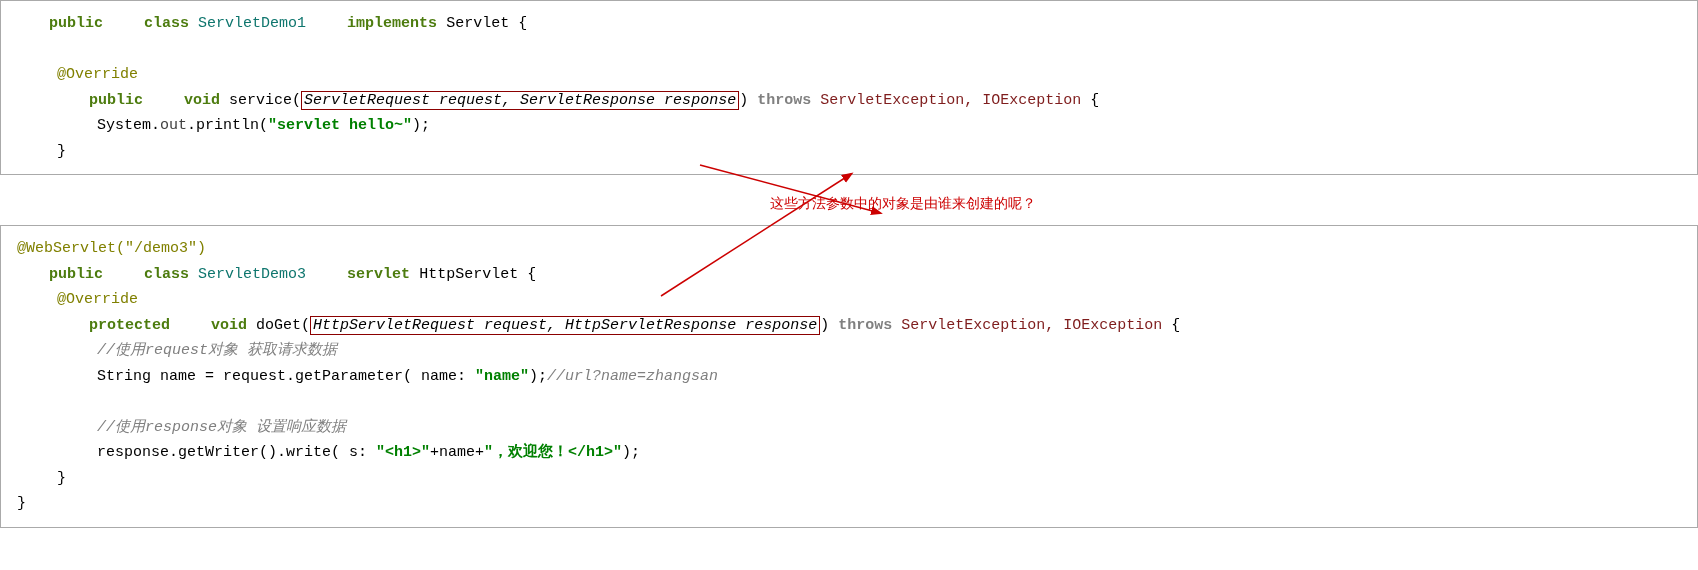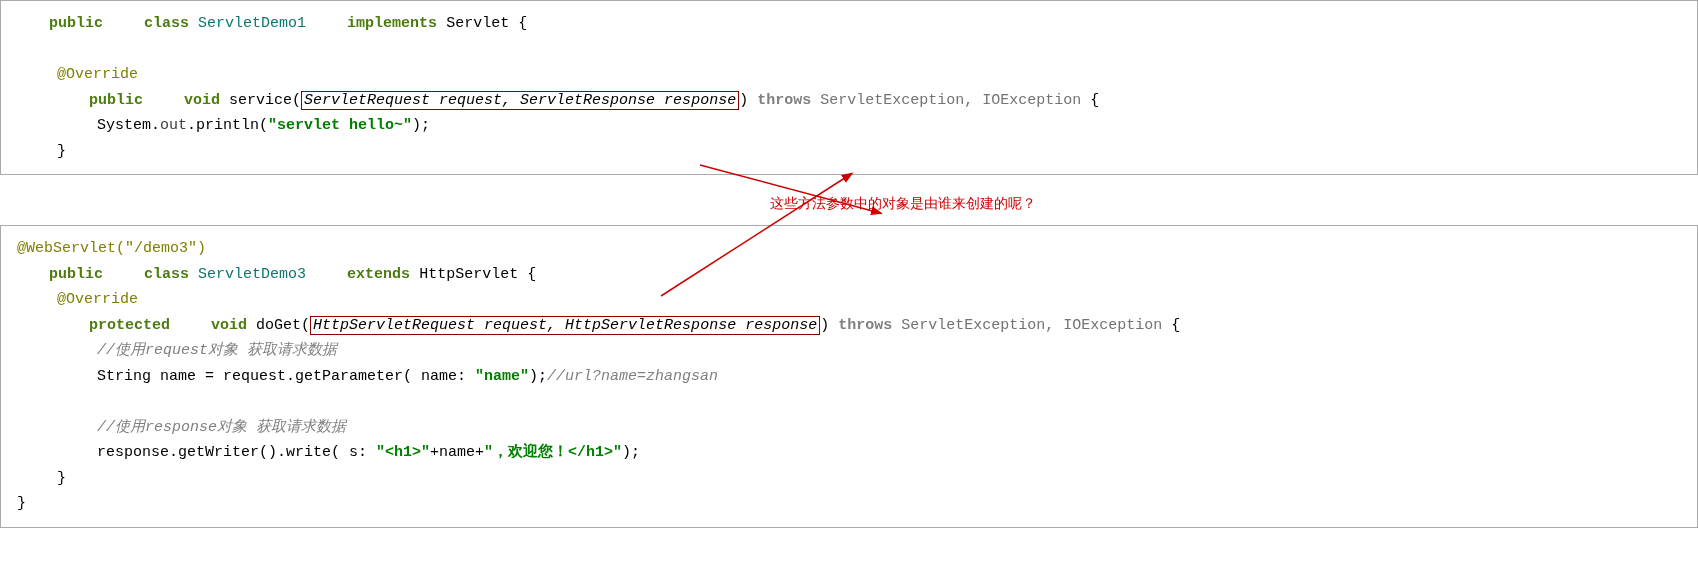--- a/index.html
+++ b/index.html
@@ -25,21 +25,21 @@
     .line {
       line-height: 1.7;
       white-space: pre;
     }
     .kw { color: #4d7c0f; font-weight: bold; margin-left: 32px; }
     .cls { color: #0f766e; font-weight: normal; }
     .annotation { color: #808000; }
     .string { color: #008000; font-weight: bold; }
     .comment { color: #808080; font-style: italic; text-align: right; }
     .throws-kw { color: #808080; font-weight: bold; }
-    .throws-cls { color: #737373; }
+    .throws-cls { color: #7f1d1d; }
     .param-box {
       display: inline;
       border: 1px solid #8B0000;
       padding: 0 2px;
       font-style: italic;
     }
     .wrapper {
       position: relative;
       width: 1698px;
     }
@@ -79,24 +79,24 @@
     <svg style="position:absolute;top:0;left:0;width:100%;height:100%;overflow:visible;pointer-events:none;z-index:10;">
 
       <line x1="660" y1="70" x2="850" y2="-52" stroke="#CC0000" stroke-width="1.5" marker-end="url(#arrowhead2)"></line>
       <defs>
         <marker id="arrowhead2" markerWidth="8" markerHeight="8" refX="6" refY="3" orient="auto">
           <path d="M0,0 L0,6 L8,3 z" fill="#CC0000"></path>
         </marker>
       </defs>
     </svg>
     <div class="line"><span class="annotation">@WebServlet("/demo3")</span></div>
-    <div class="line"><span class="kw">public</span> <span class="kw">class</span> <span class="cls">ServletDemo3</span> <span class="kw">extends</span> HttpServlet {</div>
+    <div class="line"><span class="kw">public</span> <span class="kw">class</span> <span class="cls">ServletDemo3</span> <span class="kw">servlet</span> HttpServlet {</div>
     <div class="line"><span class="indent1"></span><span class="annotation">@Override</span></div>
     <div class="line"><span class="indent1"></span><span class="kw">protected</span> <span class="kw">void</span> doGet(<span class="param-box">HttpServletRequest request, HttpServletResponse response</span>) <span class="throws-kw">throws</span> <span class="throws-cls">ServletException, IOException</span> {</div>
     <div class="line"><span class="indent2"></span><span class="comment">//使用request对象 获取请求数据</span></div>
     <div class="line"><span class="indent2"></span>String name = request.getParameter( name: <span class="string">"name"</span>);<span class="comment">//url?name=zhangsan</span></div>
     <div class="line">&nbsp;</div>
-    <div class="line"><span class="indent2"></span><span class="comment">//使用response对象 获取请求数据</span></div>
+    <div class="line"><span class="indent2"></span><span class="comment">//使用response对象 设置响应数据</span></div>
     <div class="line"><span class="indent2"></span>response.getWriter().write( s: <span class="string">"&lt;h1&gt;"</span>+name+<span class="string">"，欢迎您！&lt;/h1&gt;"</span>);</div>
     <div class="line"><span class="indent1"></span>}</div>
     <div class="line">}</div>
   </div>
 </div>
 
 </body></html>

